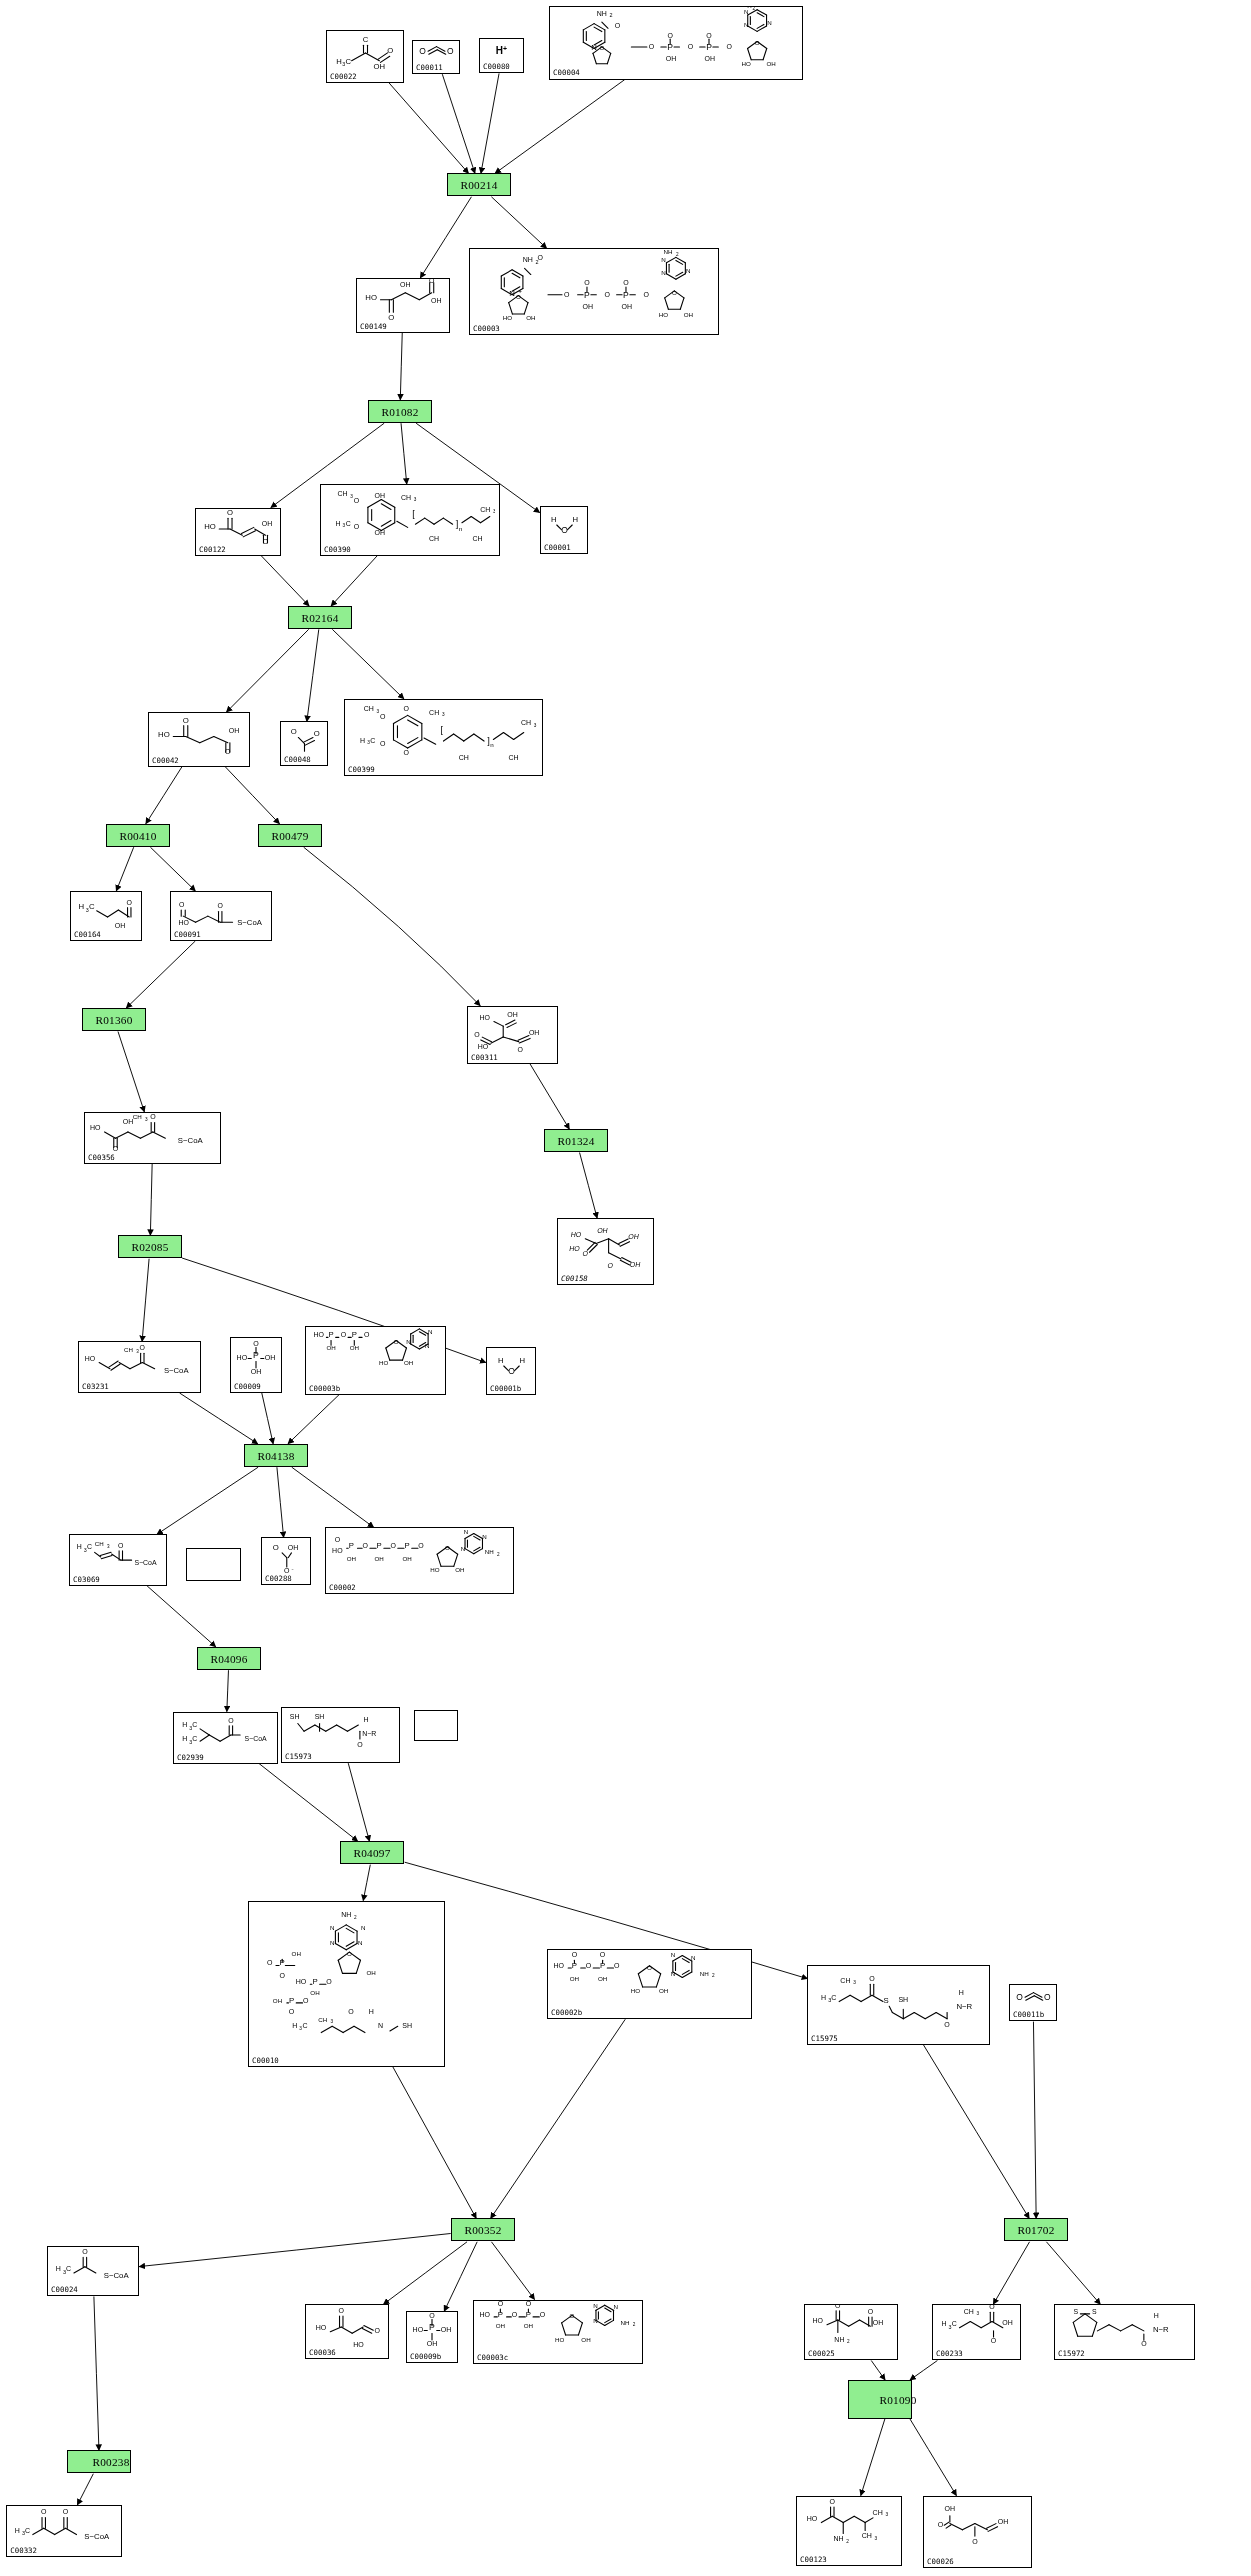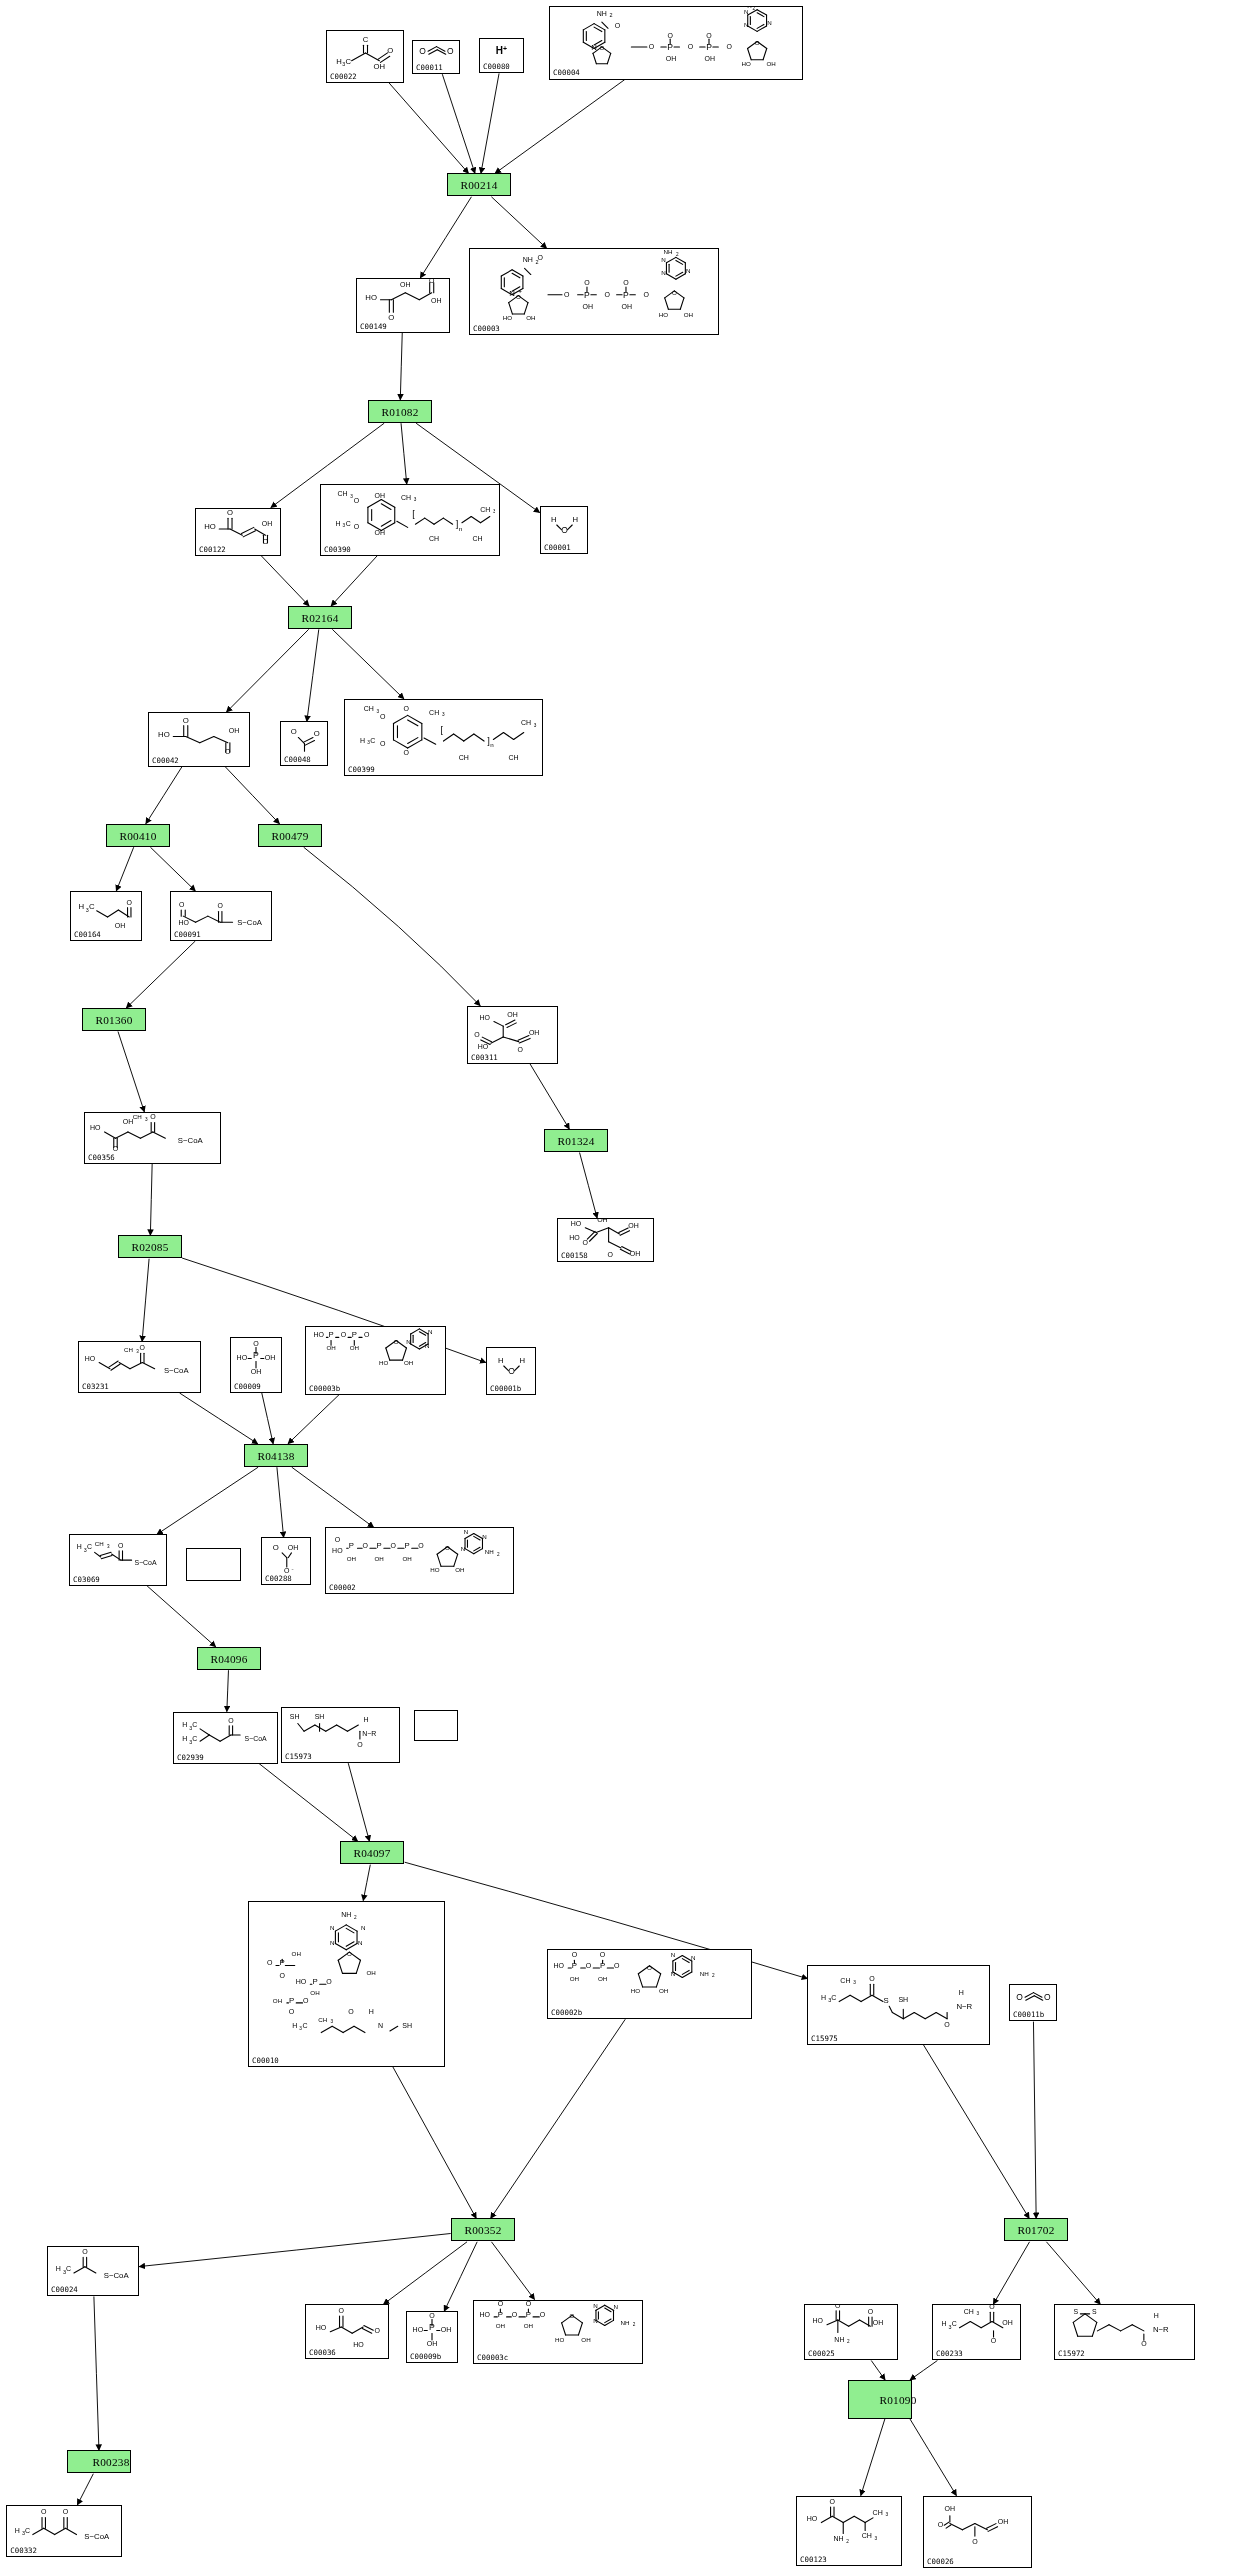--- a/index.html
+++ b/index.html
@@ -556,21 +556,21 @@
               <line x1="84.2" y1="24" x2="84.2" y2="12"></line>
               <line x1="79.8" y1="24" x2="79.8" y2="12"></line>
               <text x="82" y="8" font-size="9" stroke="none" fill="#000" text-anchor="middle" font-family="Liberation Sans,sans-serif">O</text>
               <line x1="82" y1="24" x2="98" y2="32"></line>
               <text x="130" y="38" font-size="10" stroke="none" fill="#000" text-anchor="middle" font-family="Liberation Sans,sans-serif">S−CoA</text>
             </g>
           </svg>
         </div>
         <div class="cid">C00356</div>
       </div>
-      <div class="cpd" style="left: 557px; top: 1218px; width: 97px; height: 44px;">
+      <div class="cpd" style="left: 557px; top: 1218px; width: 97px; height: 67px; font-style: italic;">
         <div class="struct">
           <svg width="87" height="53" viewBox="0 0 112 68" xmlns="http://www.w3.org/2000/svg">
             <g stroke="#000" stroke-width="1.4" fill="none" stroke-linecap="round">
               <text x="18" y="22" font-size="9" stroke="none" fill="#000" text-anchor="middle" font-family="Liberation Sans,sans-serif">HO</text>
               <text x="52" y="16" font-size="9" stroke="none" fill="#000" text-anchor="middle" font-family="Liberation Sans,sans-serif">OH</text>
               <line x1="30" y1="24" x2="44" y2="30"></line>
               <line x1="42.58578643762691" y1="28.585786437626904" x2="32.58578643762691" y2="38.58578643762691"></line>
               <line x1="45.41421356237309" y1="31.414213562373096" x2="35.41421356237309" y2="41.41421356237309"></line>
               <text x="30" y="46" font-size="9" stroke="none" fill="#000" text-anchor="middle" font-family="Liberation Sans,sans-serif">O</text>
               <text x="16" y="40" font-size="9" stroke="none" fill="#000" text-anchor="middle" font-family="Liberation Sans,sans-serif">HO</text>

